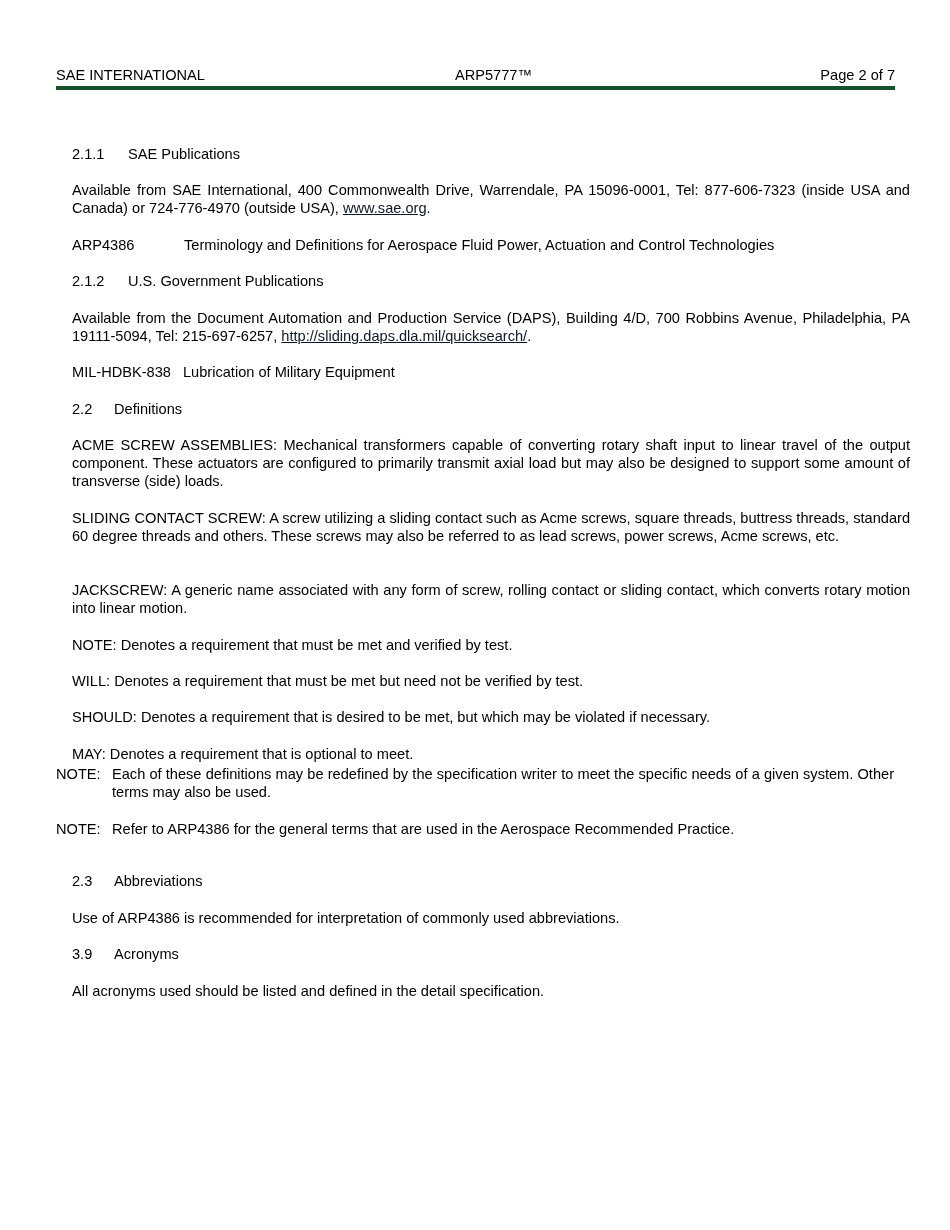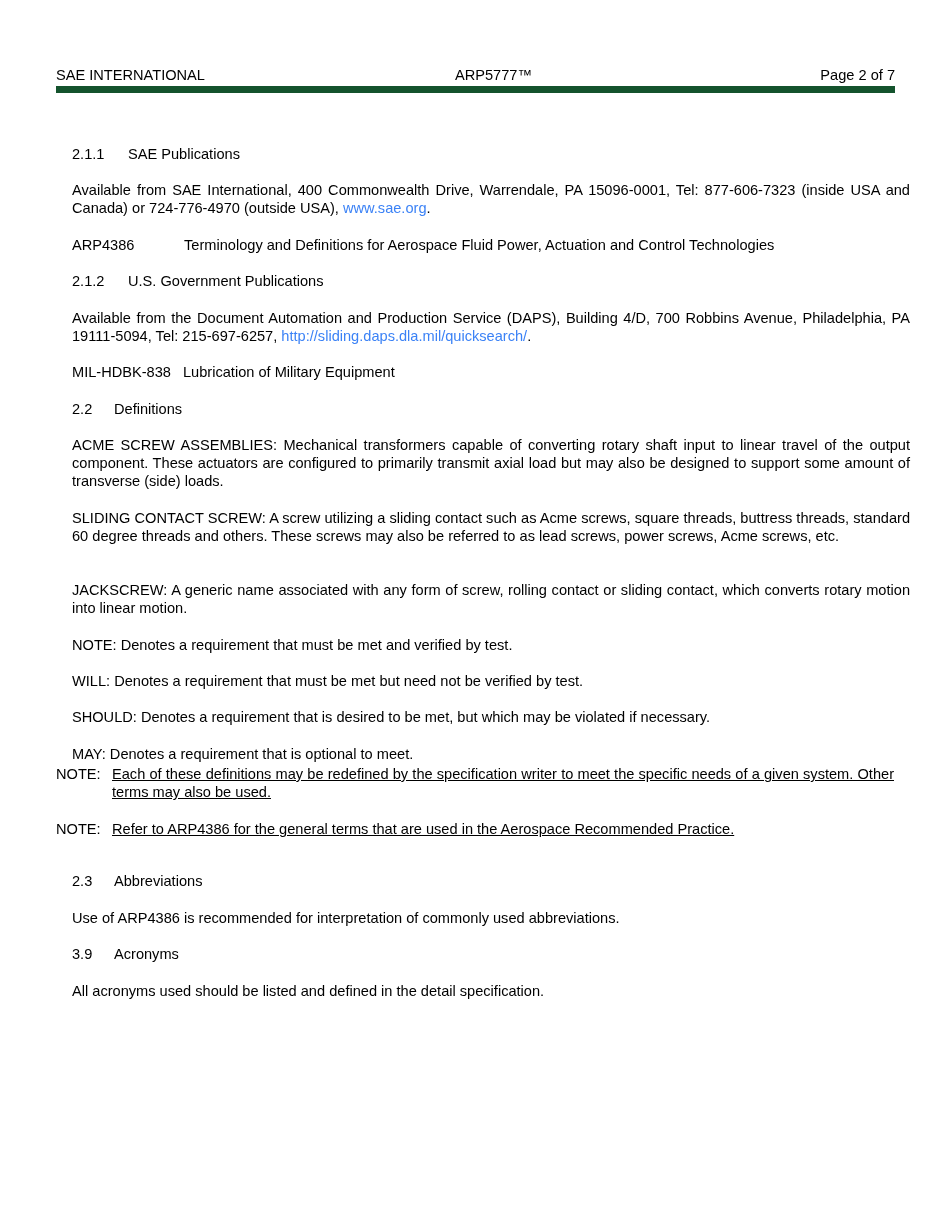--- a/index.html
+++ b/index.html
@@ -1,32 +1,32 @@
 <!DOCTYPE html>
 <html><head>
 <meta charset="utf-8">
 <style>
   html, body { margin: 0; padding: 0; background: #ffffff; }
   body { width: 950px; height: 1230px; position: relative; overflow: hidden;
          font-family: "Liberation Sans", sans-serif; color: #000; font-size: 14.6px; }
   .header { position: absolute; left: 56px; top: 66px; width: 839px; height: 20px;
-            border-bottom: 7px solid #14532d; }
+            border-bottom: 4px solid #14532d; }
   .header span { position: absolute; top: 0; line-height: 18px; }
   .h-left { left: 0; }
   .h-center { left: 399px; text-align: right; }
   .h-right { right: 0; }
   .p { position: absolute; left: 56px; width: 838px; line-height: 18.2px; text-align: justify; margin: 16px; }
   .heading .num { display: inline-block; width: 56px; }
   .heading.short .num { width: 42px; }
   .ref .code { display: inline-block; width: 112px; }
   .ref2 .code { display: inline-block; width: 111px; }
-  a { color: #3b82f6; }
+  a { color: #0f172a; text-decoration: underline; }
   .note { position: absolute; left: 56px; width: 838px; line-height: 18.2px; }
   .note .lbl { position: absolute; left: 0; top: 0; }
-  .note .txt { display: block; margin-left: 56px; text-align: justify; text-decoration: underline; }
+  .note .txt { display: block; margin-left: 56px; text-align: justify; }
 </style>
 </head>
 <body>
 
 <div class="header">
   <span class="h-left">SAE INTERNATIONAL</span>
   <span class="h-center">ARP5777™</span>
   <span class="h-right">Page 2 of 7</span>
 </div>
 

